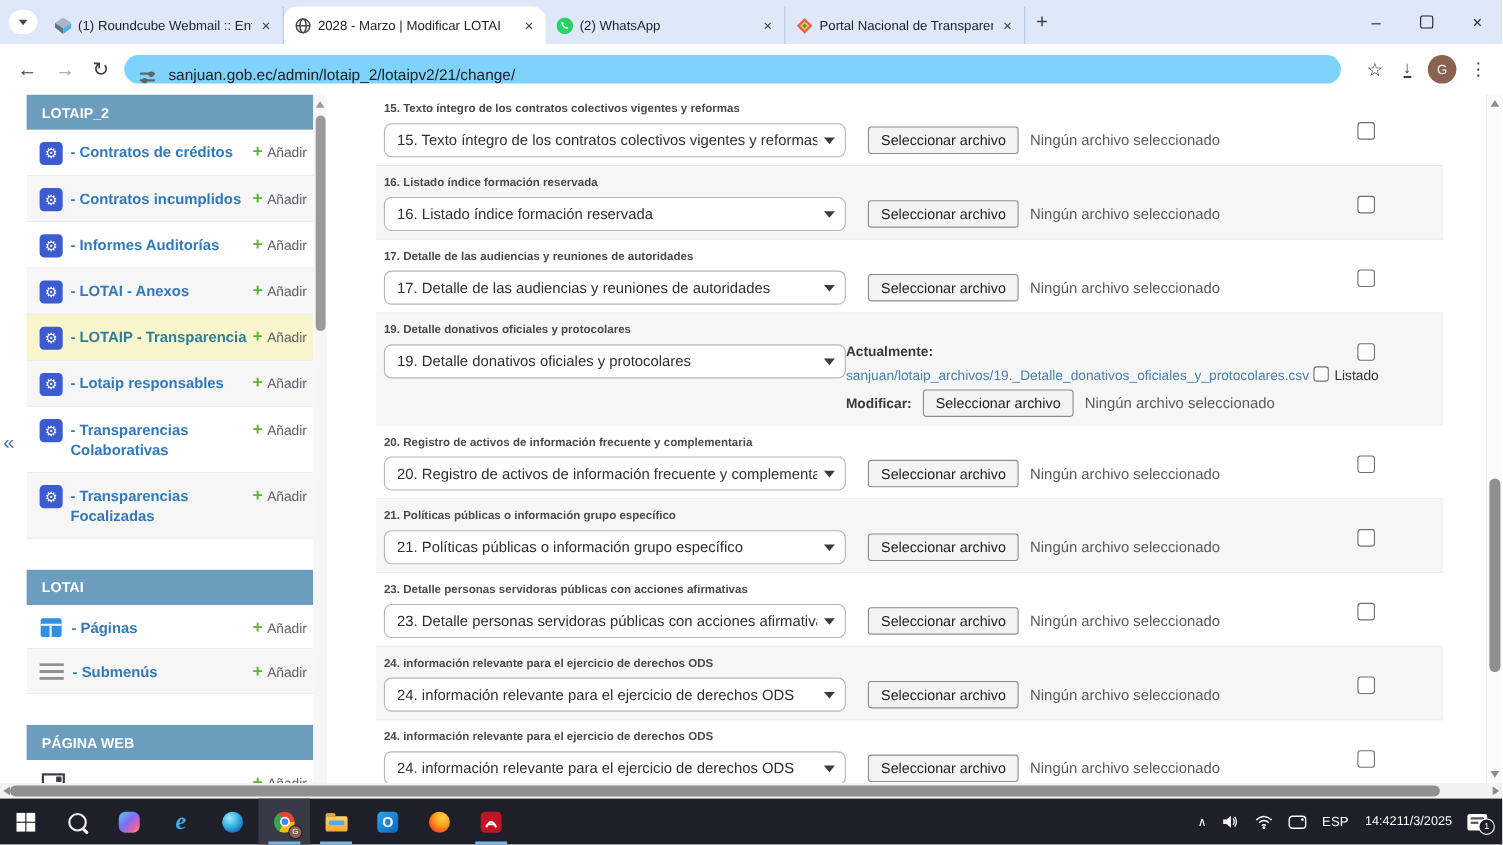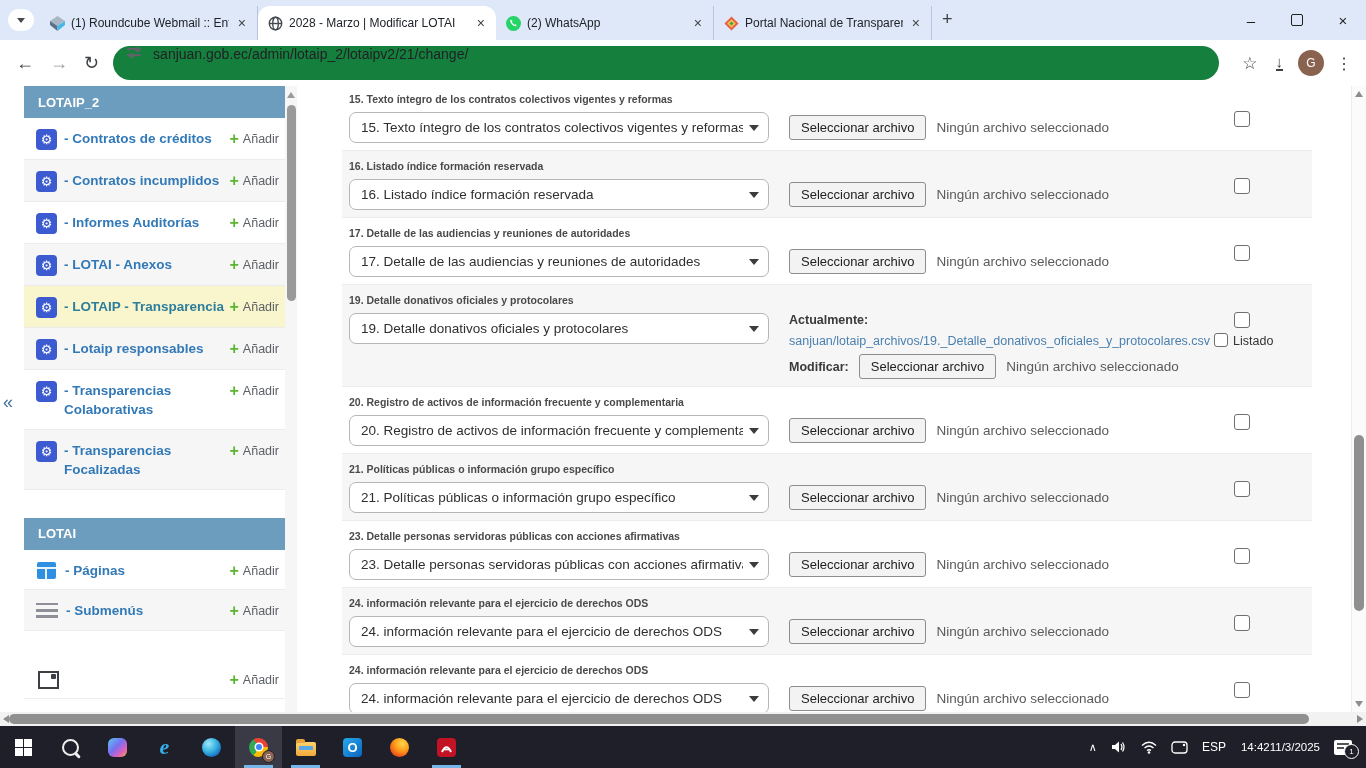--- a/index.html
+++ b/index.html
@@ -15,21 +15,21 @@
   .tab.inactive{border-right:1px solid #b7c5de;}
   .tab.active{background:#fff;border-radius:12px 12px 0 0;border-right:none;width:238px;}
   .newtab{font-size:18px;color:#3c4043;margin:0 0 10px 10px;cursor:pointer;}
   .wincontrols{position:absolute;right:0;top:0;height:40px;display:flex;align-items:center;}
   .winbtn{width:46px;height:40px;display:flex;align-items:center;justify-content:center;color:#1f1f1f;font-size:15px;cursor:pointer;}
   .maxbox{width:10px;height:10px;border:1.3px solid #1f1f1f;border-radius:2px;}
 
   .toolbar{position:absolute;top:40px;left:0;right:0;height:46px;background:#fff;display:flex;align-items:center;}
   .navic{font-size:18px;color:#3c4043;margin-left:16px;cursor:pointer;}
   .navic.fwd{color:#9aa0a6;}
-  .omnibox{flex:1;height:34px;background:#15803d;border-radius:17px;margin:0 14px 0 14px;display:flex;align-items:flex-start;padding:0 14px;overflow:hidden;}
+  .omnibox{flex:1;height:26px;background:#7dd3fc;border-radius:17px;margin:0 14px 0 14px;display:flex;align-items:flex-end;padding:0 14px;overflow:hidden;}
   .tuneicon{width:14px;height:12px;margin-right:12px;position:relative;flex:none;}
   .tuneicon::before,.tuneicon::after{content:"";position:absolute;left:0;right:0;height:2px;background:#5f6368;border-radius:2px;}
   .tuneicon::before{top:2px;}
   .tuneicon::after{bottom:2px;}
   .tuneicon .dot1,.tuneicon .dot2{position:absolute;width:5px;height:5px;border-radius:50%;background:#5f6368;}
   .dot1{top:.5px;left:8px;}
   .dot2{bottom:.5px;left:2px;}
   .urltext{font-size:14px;color:#202124;white-space:nowrap;}
   .baricon{font-size:17px;color:#3c4043;margin:0 9px;cursor:pointer;}
   .dl{position:relative;font-size:15px;border-bottom:2px solid #3c4043;line-height:13px;padding-bottom:1px;}
@@ -73,21 +73,21 @@
   .mlabel{font-size:10.5px;font-weight:bold;color:#4a4a4a;margin:2px 0 7px 0;}
   .mline{display:flex;align-items:center;}
   .selectbox{width:420px;height:31px;box-sizing:border-box;border:1px solid #b6b6b6;border-radius:7px;background:#fff;display:flex;align-items:center;padding:0 9px 0 11px;cursor:pointer;flex:none;}
   .seltext{flex:1;font-size:13.5px;color:#2f2f2f;white-space:nowrap;overflow:hidden;}
   .selchev{width:0;height:0;border-left:5px solid transparent;border-right:5px solid transparent;border-top:6px solid #3c3c3c;margin-left:6px;}
   .filewrap{display:flex;align-items:center;margin-left:20px;}
   .filebtn{font-family:"Liberation Sans",sans-serif;font-size:13px;color:#222;background:#f3f3f3;border:1px solid #8d8d8d;border-radius:3px;padding:4px 11px;cursor:pointer;}
   .nofile{font-size:13.5px;color:#5a5a5a;margin-left:10px;white-space:nowrap;}
   .chk{position:absolute;right:62px;top:27px;width:14px;height:14px;border:1.6px solid #6f6f6f;border-radius:3px;background:#fff;cursor:pointer;}
   .chk.small{position:static;width:12px;height:12px;display:inline-block;vertical-align:-2px;margin:0 5px 0 4px;}
-  .currentblock{margin-left:20px;font-size:12.5px;color:#333;}
+  .currentblock{font-size:12.5px;color:#333;}
   .curline{margin-bottom:6px;}
   .curlabel{font-weight:bold;color:#3a3a3a;}
   .filelink{color:#4a80b0;text-decoration:none;cursor:pointer;}
   .clearlbl{color:#333;}
   .modline{display:flex;align-items:center;}
   .modline .filebtn{margin:0 10px;}
 
   
   .vscroll{position:absolute;top:86px;right:0;width:14px;height:626px;background:#fbfbfb;border-left:1px solid #ededed;}
   .vscroll .arr{position:absolute;left:3px;width:0;height:0;border-left:4px solid transparent;border-right:4px solid transparent;}
@@ -308,20 +308,21 @@
       <div class="srow alt">
         <span class="menulines"></span>
         <span class="slink">- Submenús</span>
         <span class="addwrap">
             <span class="plus">+</span>
             <span class="addlbl">Añadir</span>
           </span>
       </div>
 
       <div class="sgap"></div>
+      <div class="shead">PÁGINA WEB</div>
 
       <div class="srow">
         <span class="imgic"></span>
         <span class="slink"></span>
         <span class="addwrap">
             <span class="plus">+</span>
             <span class="addlbl">Añadir</span>
           </span>
       </div>
     </div>

